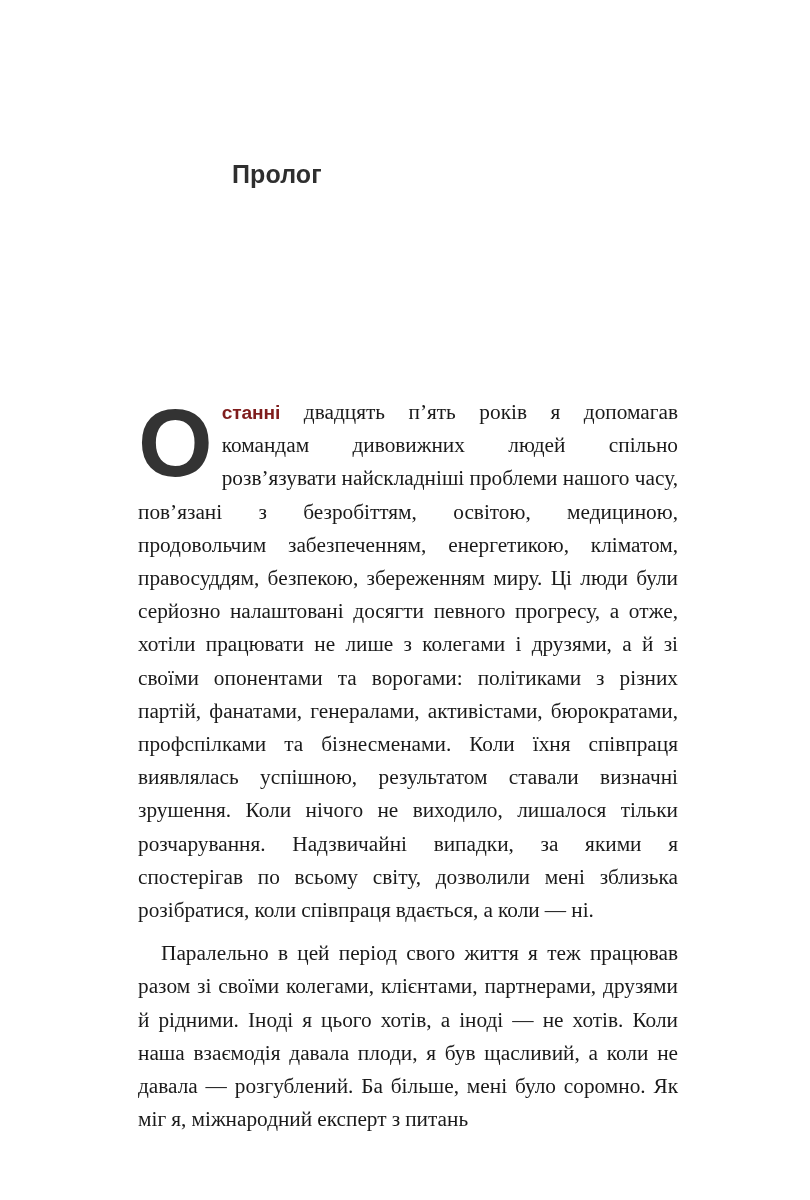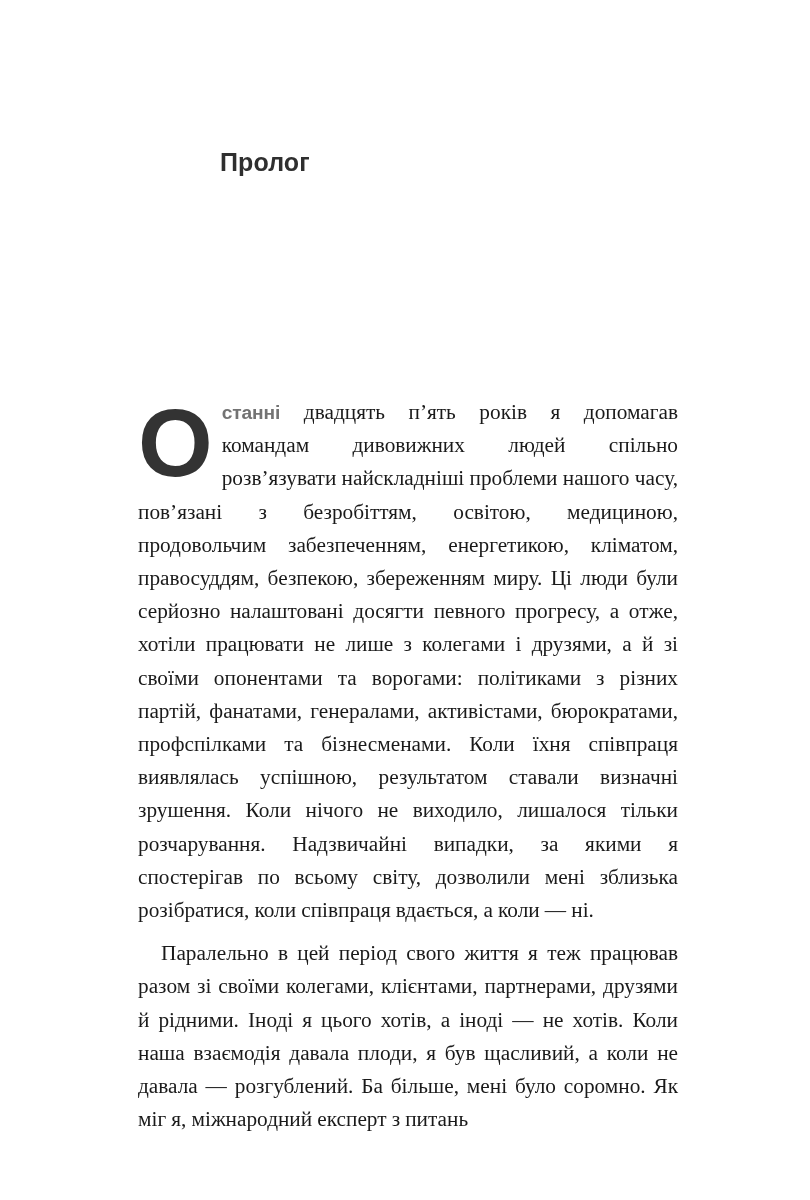--- a/index.html
+++ b/index.html
@@ -15,21 +15,21 @@
     background: #ffffff;
     overflow: hidden;
     box-sizing: border-box;
   }
 
   
   .chapter-heading {
     position: absolute;
     left: 220px;
     top: 148px;
-    margin: 0;
+    margin: 12px;
     font-family: "Liberation Sans", sans-serif;
     font-weight: bold;
     font-size: 25px;
     line-height: 1.15;
     letter-spacing: 0.1px;
     color: #2f2f2f;
     white-space: nowrap;
   }
 
   
@@ -69,21 +69,21 @@
     margin: 8px 9px 0 0;
     padding: 0;
     -webkit-font-smoothing: antialiased;
   }
 
   
   .lead-word {
     font-family: "Liberation Sans", sans-serif;
     font-weight: bold;
     font-size: 19.2px;
-    color: #737373;
+    color: #7f1d1d;
     letter-spacing: -0.1px;
   }
 </style>
 </head>
 <body>
 
 <div class="page">
 
   <h1 class="chapter-heading">Пролог</h1>
 

